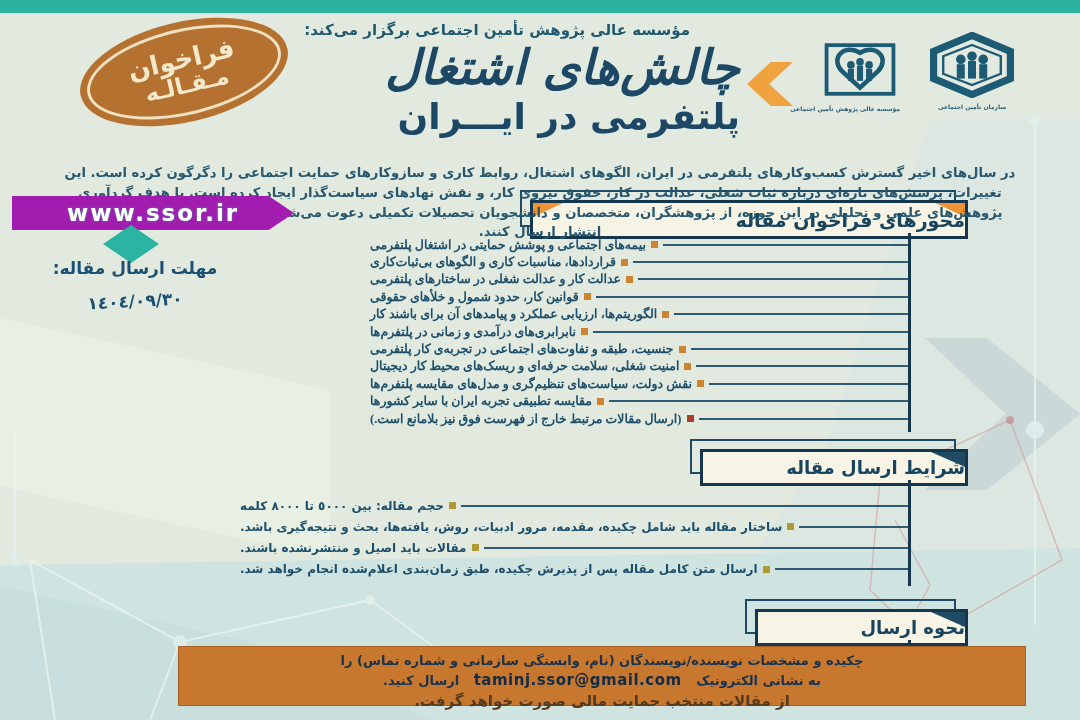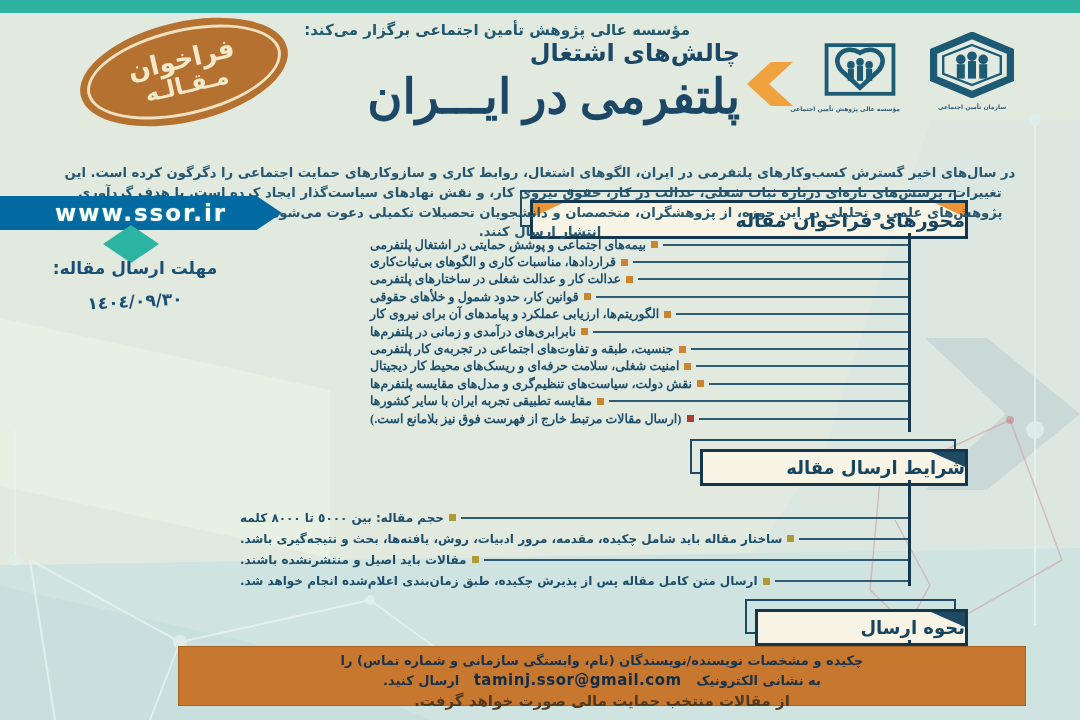--- a/index.html
+++ b/index.html
@@ -28,36 +28,36 @@
   .stamp{left:78px;top:22px;width:212px;height:100px;background:#b5712f;border-radius:50%;
          transform:rotate(-13deg);display:flex;flex-direction:column;align-items:center;
          justify-content:center;z-index:3;}
   .stamp::before{content:"";position:absolute;inset:7px;border:3px solid #efe1c1;border-radius:50%;}
   .stamp .s1{color:#f5e9cb;font-weight:bold;font-size:26px;line-height:1.05;}
   .stamp .s2{color:#f5e9cb;font-weight:bold;font-size:23px;line-height:1.1;letter-spacing:2px;}
 
   
   .kicker{right:390px;top:21px;font-size:15px;font-weight:bold;color:#20596d;z-index:3;}
   .title{right:340px;top:40px;text-align:right;color:#1c4866;font-weight:bold;z-index:3;}
-  .title .t1{font-size:24px;line-height:1.15;}
-  .title .t2{font-size:48px;line-height:1.2;font-family:Liberation Serif, serif;}
+  .title .t1{font-size:48px;line-height:1.15;font-style:italic;}
+  .title .t2{font-size:36px;line-height:1.2;}
   .title-arrow{left:747px;top:62px;width:46px;height:44px;background:#f0a23e;z-index:3;
                clip-path:polygon(100% 0,52% 0,0 50%,52% 100%,100% 100%,48% 50%);}
 
   .logo-wrap{z-index:3;text-align:center;}
   .logo-sso{left:922px;top:32px;width:100px;}
   .logo-inst{left:820px;top:42px;width:80px;}
   .logo-caption{font-size:6px;color:#2a5a74;white-space:nowrap;font-weight:bold;margin-top:1px;}
 
   
   .intro{left:60px;top:123px;width:960px;text-align:center;font-size:13.2px;font-weight:bold;
          color:#27586f;line-height:1.5;z-index:3;margin-top:40px;}
 
   
-  .web-banner{left:0;top:196px;width:282px;height:34px;background:#0369a1;z-index:3;
+  .web-banner{left:12px;top:196px;width:282px;height:34px;background:#a21caf;z-index:3;
               clip-path:polygon(0 0,91% 0,100% 50%,91% 100%,0 100%);
               display:flex;align-items:center;justify-content:center;}
   .web-banner span{color:#ffffff;font-weight:bold;font-size:23px;letter-spacing:2px;direction:ltr;
                    text-shadow:0 0 2px #2eb2a0;}
   .diamond{left:103px;top:225px;width:56px;height:38px;background:#2ab4a1;z-index:3;
            clip-path:polygon(50% 0,100% 50%,50% 100%,0 50%);}
   .deadline-label{left:12px;top:258px;width:246px;text-align:center;font-size:17px;
                   font-weight:bold;color:#1b4f73;z-index:3;}
   .deadline-date{left:12px;top:291px;width:246px;text-align:center;font-size:17px;
                  font-weight:bold;color:#1b4f73;transform:rotate(-3deg);z-index:3;}
@@ -88,21 +88,21 @@
   
   .list{z-index:3;direction:ltr;}
   .list .row{display:flex;align-items:center;}
   .list .txt{direction:rtl;white-space:nowrap;font-weight:bold;color:#1d4f6b;}
   .list .sq{width:7px;height:7px;margin:0 5px;flex:none;background:#cd8430;}
   .list .ln{flex:1;min-width:22px;height:2px;background:#2e5a74;}
   .topics-list{left:370px;top:236px;width:538px;font-family:Liberation Serif, serif;}
   .topics-list .row{height:17.4px;}
   .topics-list .txt{font-size:12.5px;}
   .topics-list .row.red .sq{background:#a8402f;}
-  .cond-list{left:240px;top:507px;width:668px;text-align:center;}
+  .cond-list{left:240px;top:495px;width:668px;text-align:center;}
   .cond-list .row{height:21.2px;}
   .cond-list .txt{font-size:12px;}
   .cond-list .sq{background:#b09a35;}
 
   
   .footer-box{left:178px;top:646px;width:848px;height:60px;background:#c8772f;
               border:1px solid #a85f1f;z-index:3;text-align:center;color:#16324e;
               font-weight:bold;padding-top:5px;box-sizing:border-box;}
   .footer-box .f1{font-size:13px;line-height:1.35;}
   .footer-box .f2{font-size:13px;line-height:1.35;}
@@ -220,21 +220,21 @@
         <span class="txt">عدالت کار و عدالت شغلی در ساختارهای پلتفرمی</span>
         <span class="sq"></span>
         <span class="ln"></span>
       </div>
     <div class="row">
         <span class="txt">قوانین کار، حدود شمول و خلأهای حقوقی</span>
         <span class="sq"></span>
         <span class="ln"></span>
       </div>
     <div class="row">
-        <span class="txt">الگوریتم‌ها، ارزیابی عملکرد و پیامدهای آن برای نیروی کار</span>
+        <span class="txt">الگوریتم‌ها، ارزیابی عملکرد و پیامدهای آن برای باشند کار</span>
         <span class="sq"></span>
         <span class="ln"></span>
       </div>
     <div class="row">
         <span class="txt">نابرابری‌های درآمدی و زمانی در پلتفرم‌ها</span>
         <span class="sq"></span>
         <span class="ln"></span>
       </div>
     <div class="row">
         <span class="txt">جنسیت، طبقه و تفاوت‌های اجتماعی در تجربه‌ی کار پلتفرمی</span>

